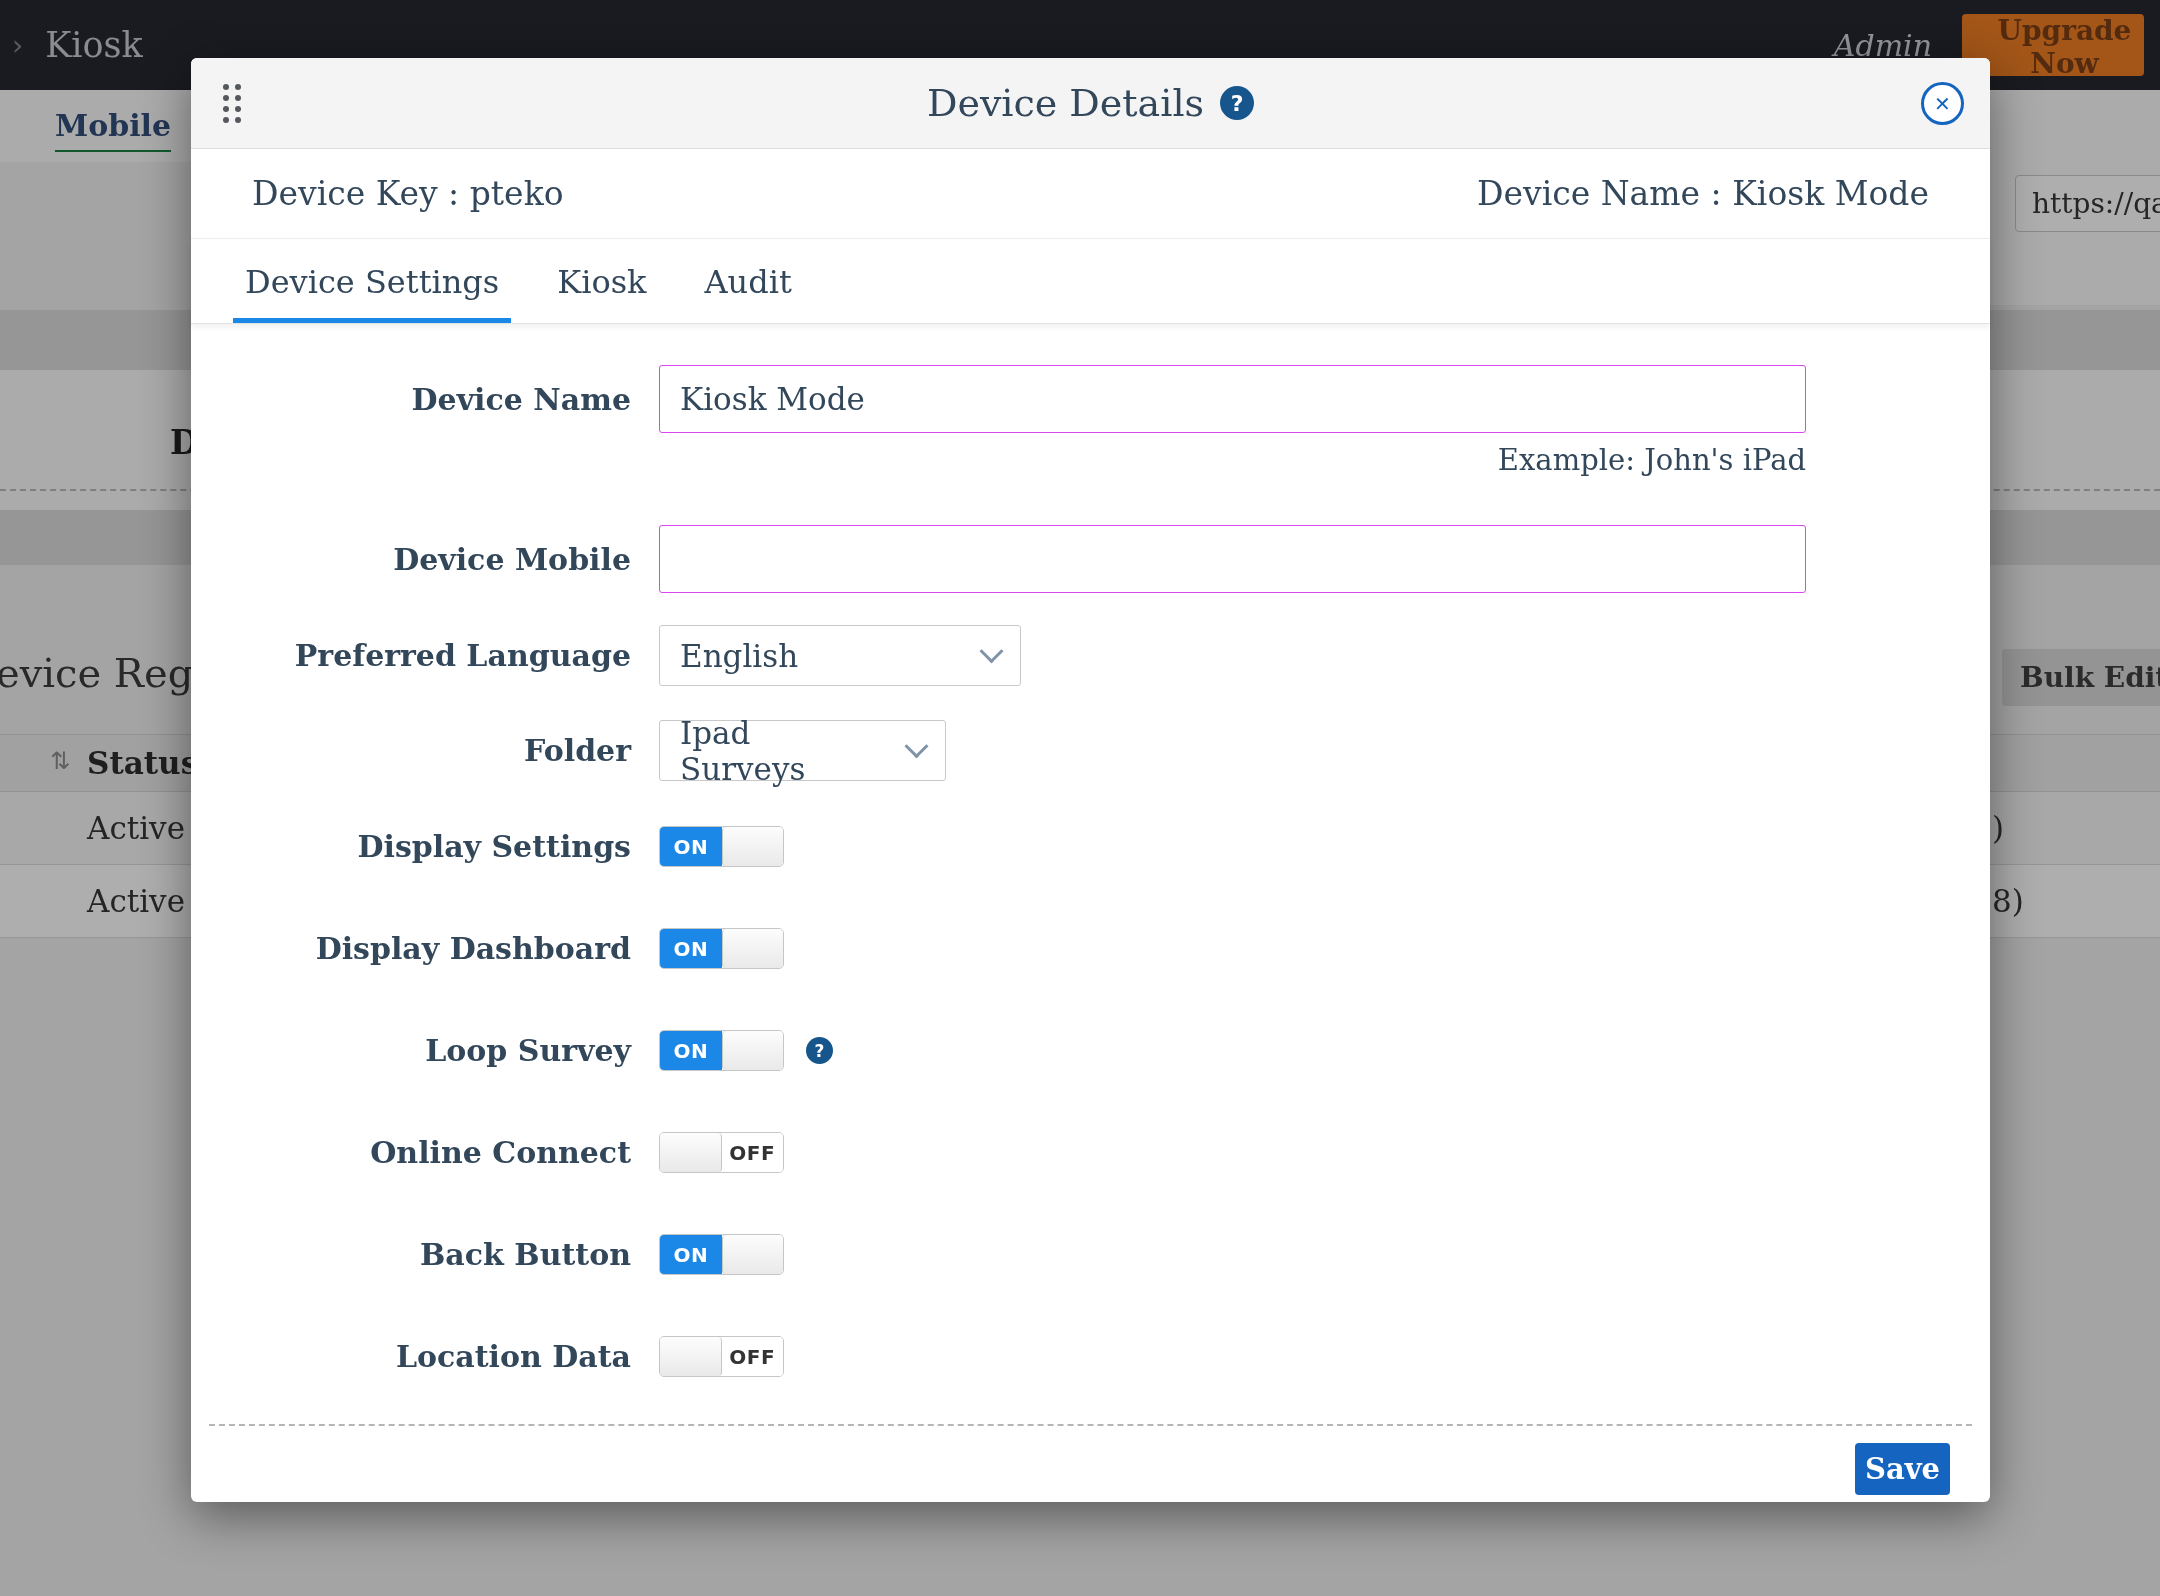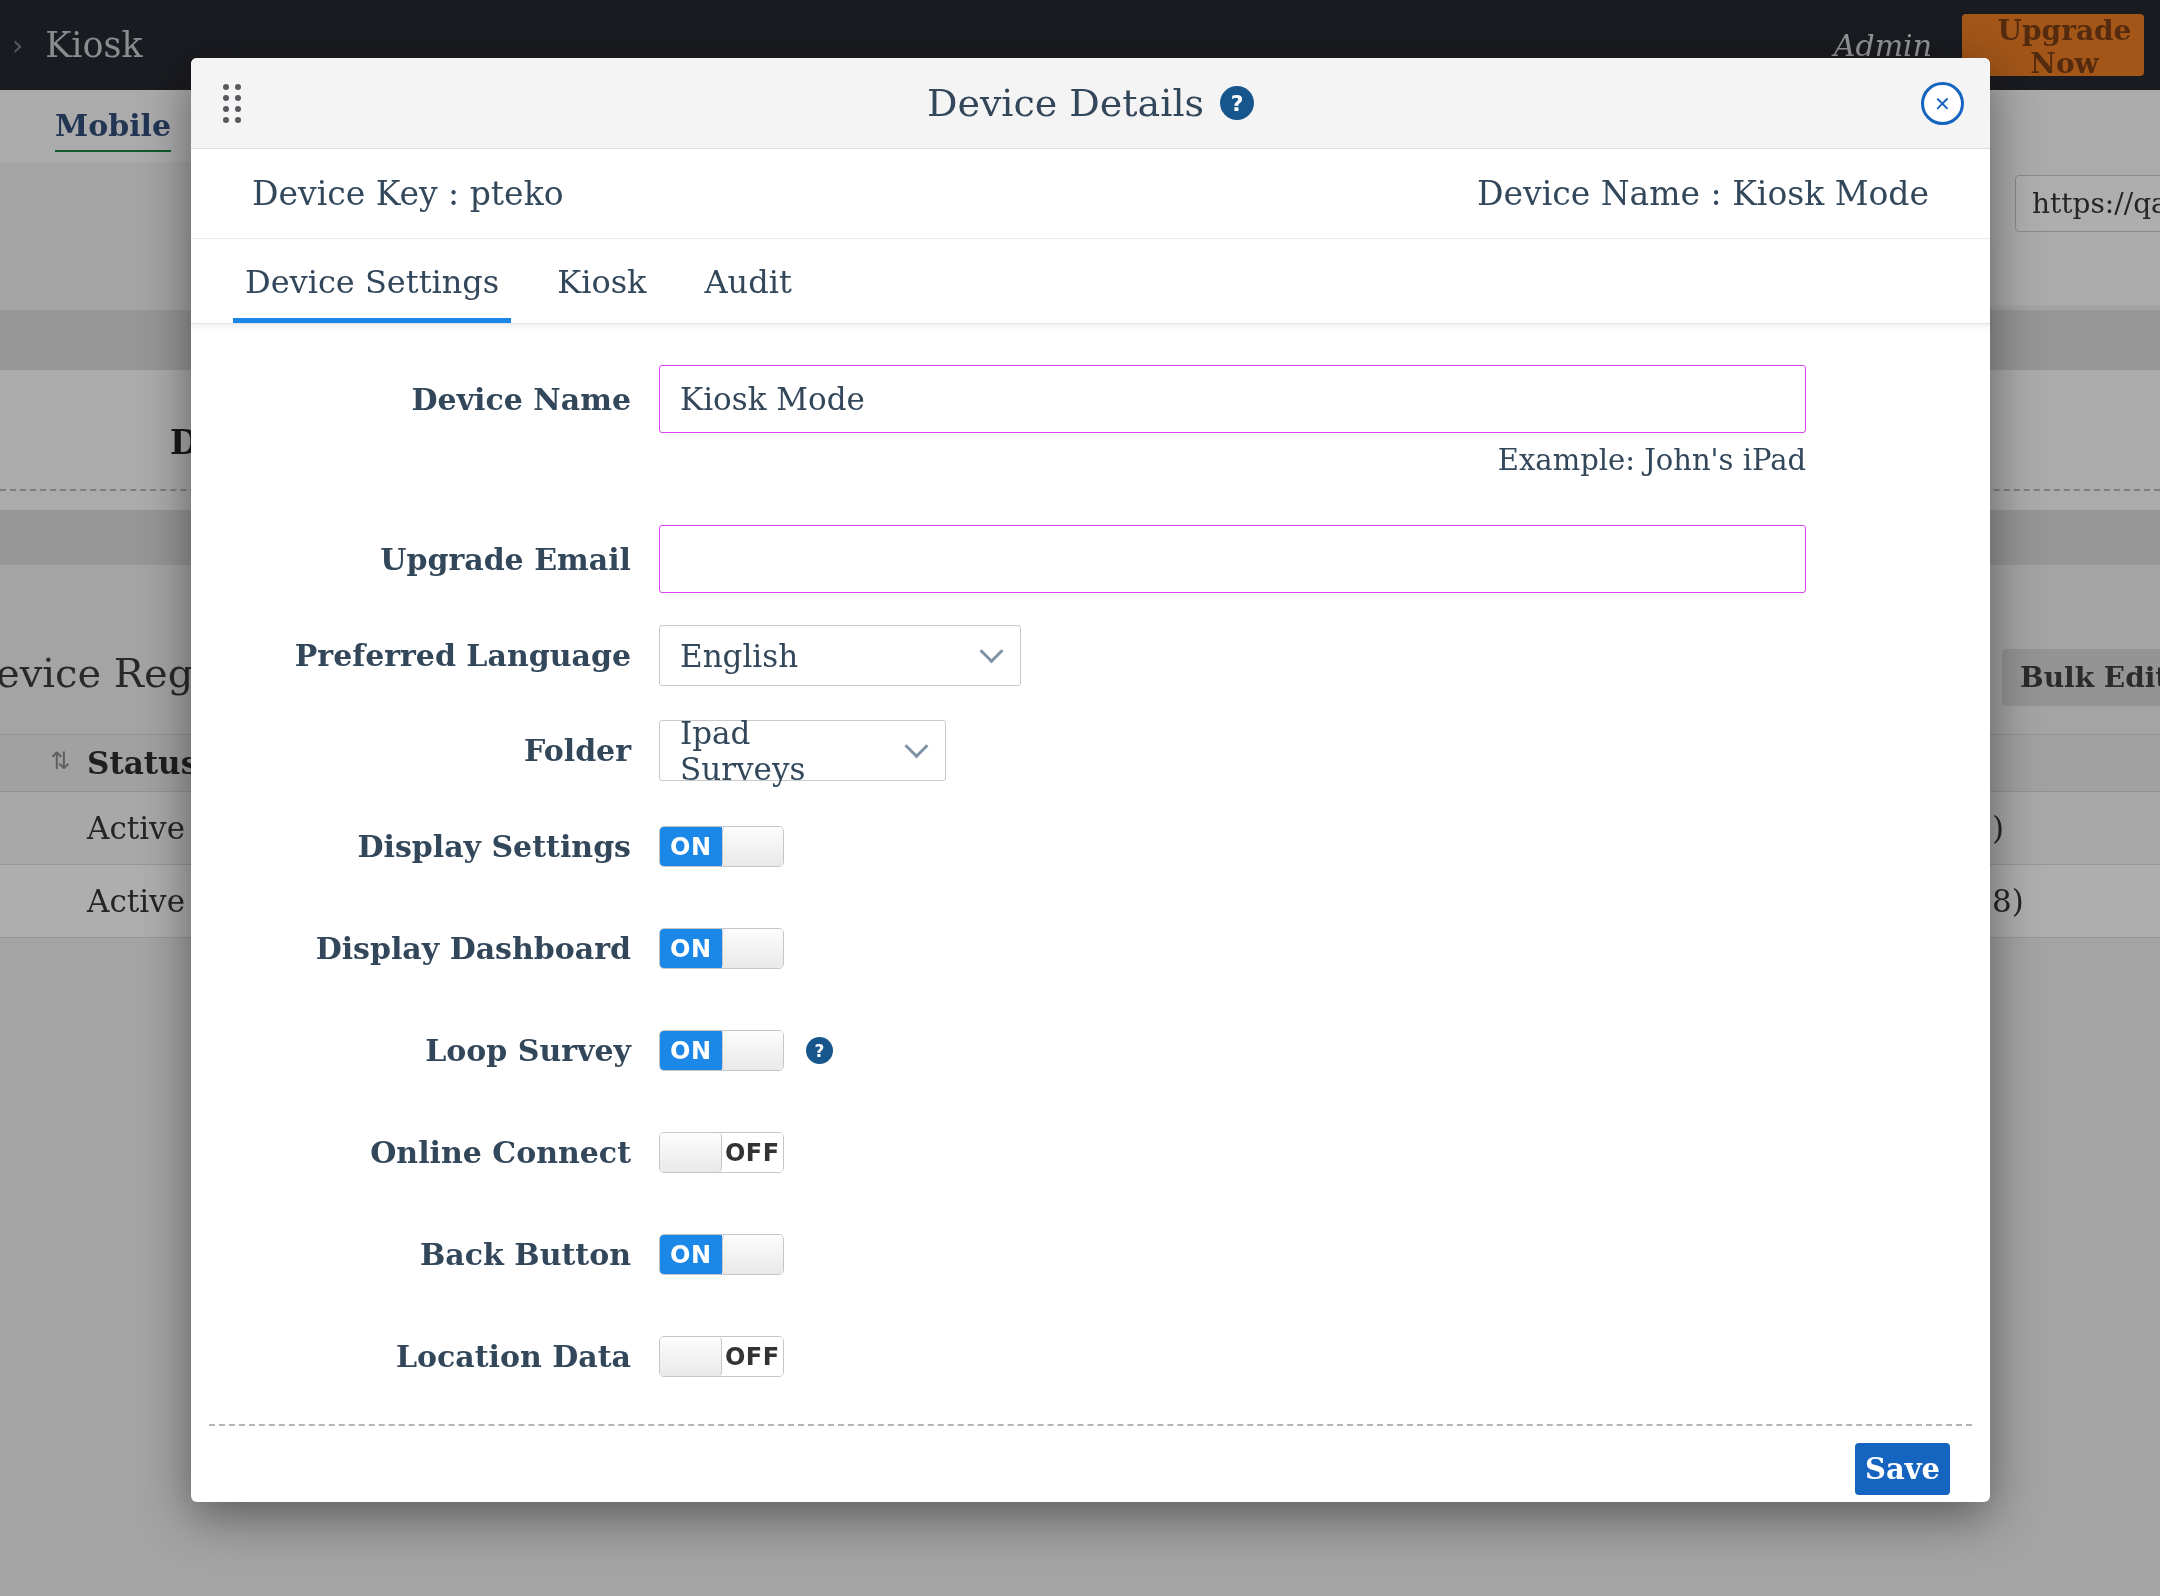--- a/index.html
+++ b/index.html
@@ -148,21 +148,21 @@
   .toggle-row.first { margin-top:45px; }
 
   .toggle {
     width:125px; height:41px; border:1px solid #c6c6c6; border-radius:5px;
     display:flex; overflow:hidden; background:#fff; cursor:pointer;
     font-family:"DejaVu Sans",sans-serif;
   }
   .toggle.off { flex-direction:row-reverse;text-align:center; }
   .toggle .seg {
     width:50%; display:flex; align-items:center; justify-content:center;
-    font-size:24px; font-weight:700; letter-spacing:0.5px;
+    font-size:20px; font-weight:700; letter-spacing:0.5px;
   }
   .toggle.on .seg { background:#1b87e6; color:#fff; }
   .toggle.off .seg { background:#fff; color:#333; }
   .toggle .knob { width:50%; background:linear-gradient(#fdfdfd,#e9e9e9); }
   .toggle.on .knob { border-left:1px solid #c6c6c6; border-radius:4px 0 0 4px; }
   .toggle.off .knob { border-right:1px solid #c6c6c6; border-radius:0 4px 4px 0; }
 
   .loop-help {
     width:27px; height:27px; border-radius:50%; background:#17568c; color:#fff;
     display:flex; align-items:center; justify-content:center; margin-left:22px;
@@ -250,21 +250,21 @@
 
     <div class="form-row">
       <span class="label-col">Device Name</span>
       <span class="ctrl-col">
         <input class="text-input" value="Kiosk Mode" style="">
       </span>
     </div>
     <div class="helper-text">Example: John's iPad</div>
 
     <div class="form-row row-email">
-      <span class="label-col">Upgrade Email</span>
+      <span class="label-col">Device Mobile</span>
       <span class="ctrl-col">
         <input class="text-input" value="" style="">
       </span>
     </div>
 
     <div class="form-row row-lang">
       <span class="label-col">Preferred Language</span>
       <span class="ctrl-col">
         <span class="dropdown lang">
           <span>English</span>

